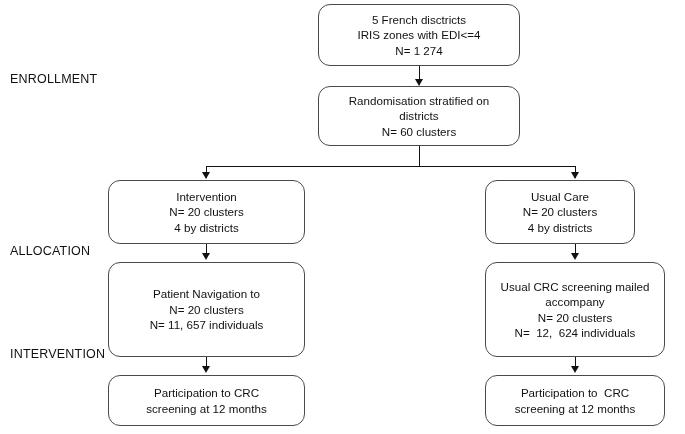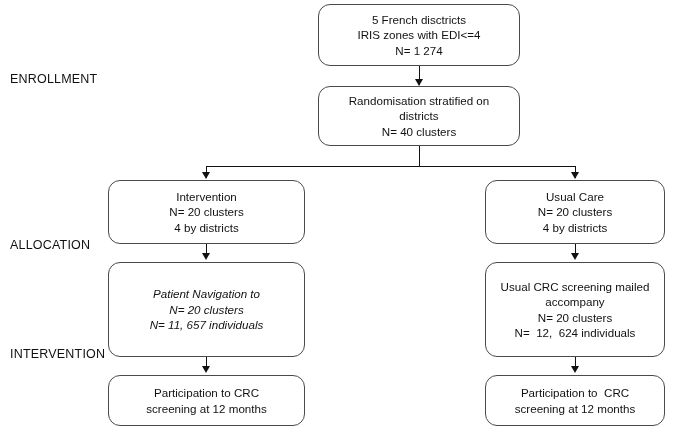--- a/index.html
+++ b/index.html
@@ -68,64 +68,64 @@
     border-right: 4.5px solid transparent;
     border-top: 7px solid #111111;
   }
 </style>
 </head>
 <body>
 
 <div id="canvas">
 
   <div class="stage-label" style="left:10px; top:27px;">ENROLLMENT</div>
-  <div class="stage-label" style="left:10px; top:193px;">ALLOCATION</div>
+  <div class="stage-label" style="left:10px; top:199px;">ALLOCATION</div>
   <div class="stage-label" style="left:10px; top:302px;">INTERVENTION</div>
   <div class="stage-label" style="left:10px; top:393px;">OUTCOMES</div>
 
   <div class="node" style="left:318px; top:4px; width:202px; height:62px;">
     <span class="line">5 French disctricts</span>
     <span class="line">IRIS zones with EDI&lt;=4</span>
     <span class="line">N= 1 274</span>
   </div>
 
   <div class="vline" style="left:419px; top:66px; height:19px;"></div>
   <div class="arrowhead" style="left:414.5px; top:79px;"></div>
 
   <div class="node" style="left:318px; top:86px; width:202px; height:60px;justify-content:center;">
     <span class="line">Randomisation stratified on</span>
     <span class="line">districts</span>
-    <span class="line">N= 40 clusters</span>
+    <span class="line">N= 60 clusters</span>
   </div>
 
   <div class="vline" style="left:419px; top:146px; height:20px;"></div>
   <div class="hline" style="left:206px; top:166px; width:369px;"></div>
   <div class="vline" style="left:206px; top:166px; height:12px;"></div>
   <div class="arrowhead" style="left:201.5px; top:172px;"></div>
   <div class="vline" style="left:575px; top:166px; height:12px;"></div>
   <div class="arrowhead" style="left:570.5px; top:172px;"></div>
 
   <div class="node" style="left:108px; top:180px; width:197px; height:64px;">
     <span class="line">Intervention</span>
     <span class="line">N= 20 clusters</span>
     <span class="line">4 by districts</span>
   </div>
 
-  <div class="node" style="left:485px; top:180px; width:180px; height:64px;">
+  <div class="node" style="left:485px; top:180px; width:150px; height:64px;">
     <span class="line">Usual Care</span>
     <span class="line">N= 20 clusters</span>
     <span class="line">4 by districts</span>
   </div>
 
   <div class="vline" style="left:206px; top:244px; height:12px;"></div>
   <div class="arrowhead" style="left:201.5px; top:253px;"></div>
   <div class="vline" style="left:575px; top:244px; height:12px;"></div>
   <div class="arrowhead" style="left:570.5px; top:253px;"></div>
 
-  <div class="node" style="left:108px; top:262px; width:197px; height:95px;font-style:italic;">
+  <div class="node" style="left:108px; top:262px; width:197px; height:95px;">
     <span class="line">Patient Navigation to</span>
     <span class="line">N= 20 clusters</span>
     <span class="line">N= 11, 657 individuals</span>
   </div>
 
   <div class="node" style="left:485px; top:262px; width:180px; height:95px;">
     <span class="line">Usual CRC screening mailed</span>
     <span class="line">accompany</span>
     <span class="line">N= 20 clusters</span>
     <span class="line">N=  12,  624 individuals</span>

